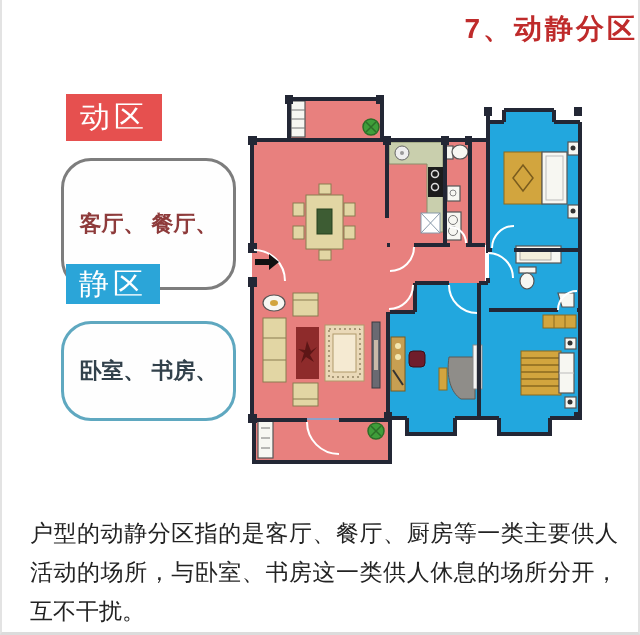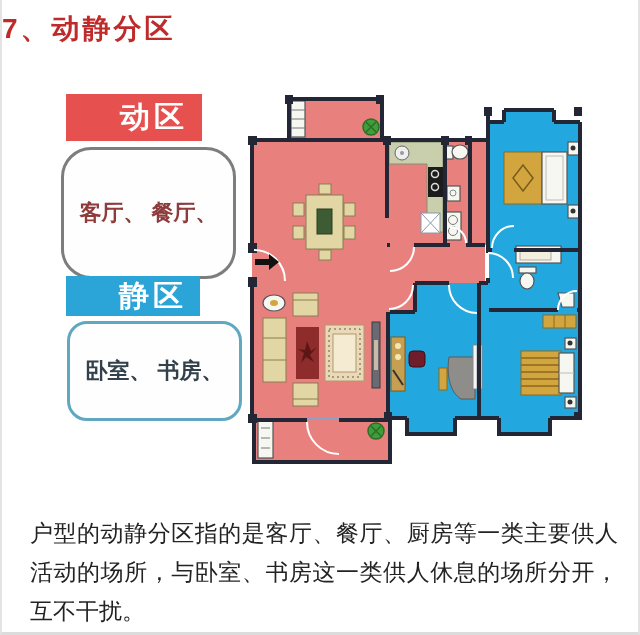--- a/index.html
+++ b/index.html
@@ -3,40 +3,40 @@
 <meta charset="utf-8">
 <style>
   html,body{margin:0;padding:0;background:#fff;}
   .page{
     position:relative;width:640px;height:635px;background:#fff;overflow:hidden;
     font-family:"Liberation Sans", sans-serif;
     border-left:2px solid #e3e3e3;border-right:2px solid #e3e3e3;border-bottom:3px solid #dcdcdc;
     box-sizing:border-box;
   }
   .title{
-    position:absolute;left:0;top:10px;width:100%;text-align:left;
+    position:absolute;left:0;top:10px;width:100%;text-align:right;
     font-size:28px;font-weight:bold;color:var(--title-red);letter-spacing:3px;
   }
   .badge{
-    position:absolute;color:#fff;font-weight:bold;font-size:30px;text-align:center;
-    letter-spacing:4px;display:flex;align-items:center;justify-content:center;padding-left:40px;
+    position:absolute;color:#fff;font-weight:normal;font-size:30px;text-align:center;
+    letter-spacing:4px;display:flex;align-items:center;justify-content:center;
   }
   .badge-active{left:64px;top:94px;width:96px;height:47px;background:var(--active-badge);}
-  .badge-quiet{left:64px;top:276px;width:94px;height:40px;background:var(--quiet-badge);}
+  .badge-quiet{left:64px;top:264px;width:94px;height:40px;background:var(--quiet-badge);}
   .bubble{
     position:absolute;background:#fefefe;box-sizing:border-box;text-align:center;
     font-weight:bold;display:flex;flex-direction:column;justify-content:center;
   }
   .bubble-active{
-    left:59px;top:147px;width:175px;height:132px;border:3px solid #7d7d7d;
+    left:59px;top:158px;width:175px;height:132px;border:3px solid #7d7d7d;
     border-radius:30px;color:var(--active-text);font-size:22px;line-height:34px;
   }
   .bubble-quiet{
-    left:65px;top:321px;width:175px;height:100px;border:3px solid #5fa8c0;
-    border-radius:20px;color:var(--quiet-text);font-size:22px;line-height:36px;
+    left:59px;top:321px;width:175px;height:100px;border:3px solid #5fa8c0;
+    border-radius:30px;color:var(--quiet-text);font-size:22px;line-height:36px;
   }
   .paragraph{
     position:absolute;left:28px;top:514px;width:588px;
     font-size:23px;line-height:39px;color:var(--body-text);font-weight:500;
     text-align:justify;
   }
   .plan{position:absolute;left:243px;top:85px;}
   .floor-a{fill:var(--active-floor);}
   .floor-q{fill:var(--quiet-floor);}
   .wall{stroke:var(--wall);stroke-width:4;fill:none;}

